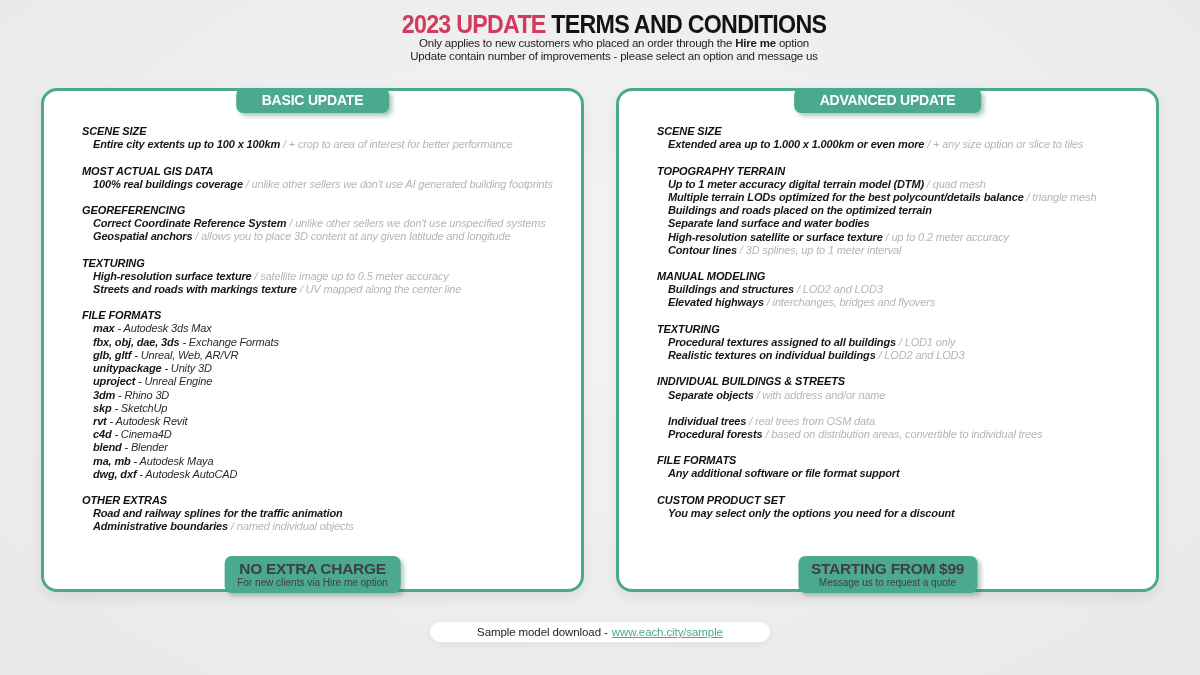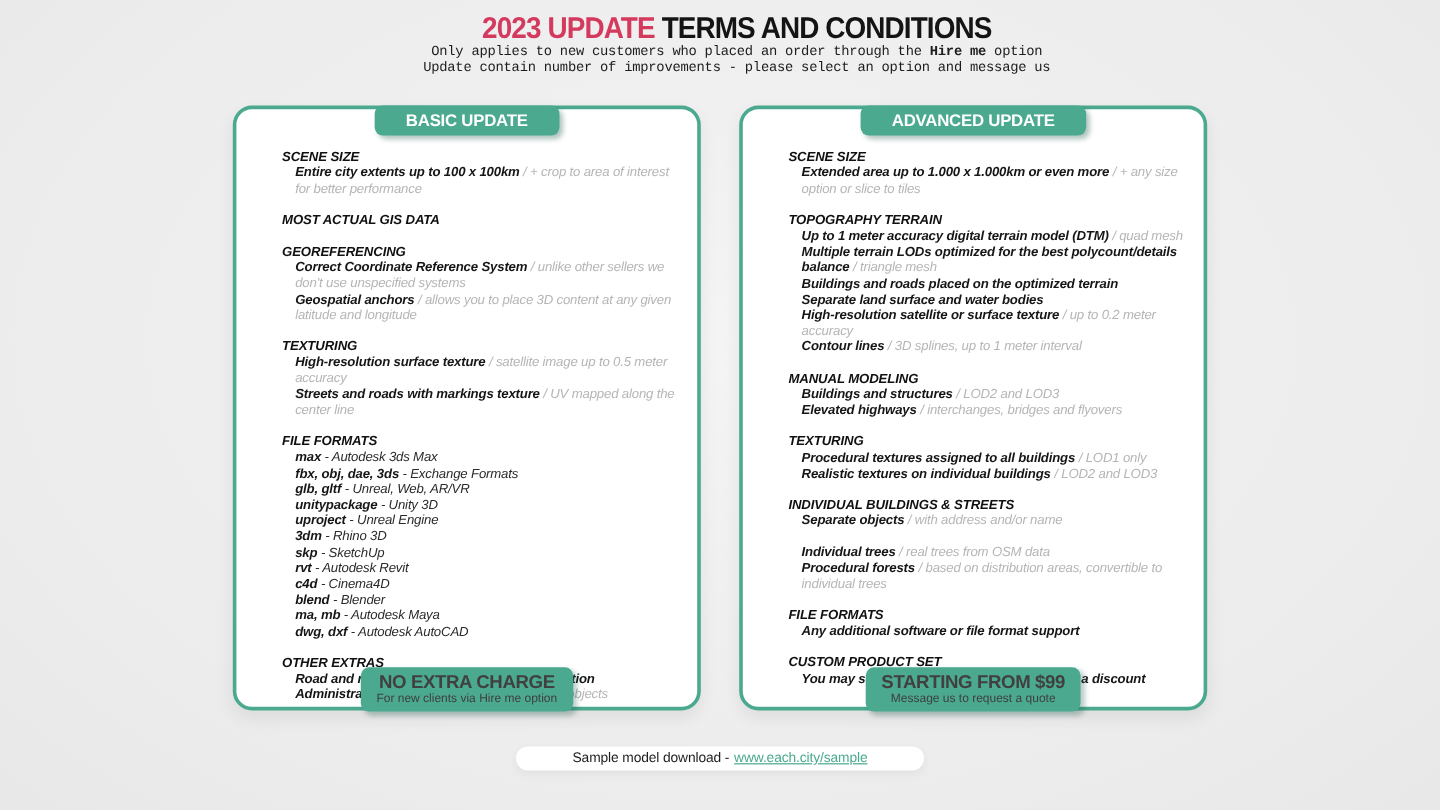--- a/index.html
+++ b/index.html
@@ -15,27 +15,27 @@
     background: radial-gradient(ellipse at 50% 42%, #f5f4f4 0%, #efeeee 55%, #e9e8e8 100%);
   }
   
   .header { text-align:center; padding-top:11px;padding-left:28px; }
   .title {
     font-size:25px; font-weight:700; letter-spacing:-0.8px;
     line-height:1.05; color:#141414;
     transform:scaleX(0.93); transform-origin:center;
   }
   .title .accent { color:#d43a5e; }
-  .sub { font-size:11.5px; line-height:13px; color:#1d1d1d; letter-spacing:-0.2px;font-family:Liberation Mono, monospace; }
+  .sub { font-size:11.5px; line-height:13px; color:#1d1d1d; letter-spacing:-0.2px; }
   .sub b { font-weight:700; }
   
   .panels { display:flex; justify-content:center; gap:32px; margin-top:25px; }
   .panel {
     position:relative;
-    width:390px; height:504px;
+    width:543px; height:504px;
     background:#ffffff;
     border:3px solid #4aa98e;
     border-radius:16px;
     box-shadow:0 6px 14px rgba(0,0,0,0.07);
   }
   .tab {
     position:absolute; top:-3px; left:50%; transform:translateX(-50%);
     background:#4aa98e; color:#fff;
     font-size:14px; font-weight:700; letter-spacing:-0.2px;
     padding:4px 26px 5px;
@@ -94,20 +94,21 @@
   <div class="panels">
     <section class="panel">
         <div class="tab">BASIC UPDATE</div>
         <div class="panel-body">
           <div class="section">
             <div class="sec-heading">SCENE SIZE</div>
             <div class="item"><span class="f-main">Entire city extents up to 100 x 100km</span><span class="f-note"> / + crop to area of interest for better performance</span></div>
           </div>
           <div class="section">
             <div class="sec-heading">MOST ACTUAL GIS DATA</div>
+            <div class="item"><span class="f-main">100% real buildings coverage</span><span class="f-note"> / unlike other sellers we don't use AI generated building footprints</span></div>
           </div>
           <div class="section">
             <div class="sec-heading">GEOREFERENCING</div>
             <div class="item"><span class="f-main">Correct Coordinate Reference System</span><span class="f-note"> / unlike other sellers we don't use unspecified systems</span></div>
             <div class="item"><span class="f-main">Geospatial anchors</span><span class="f-note"> / allows you to place 3D content at any given latitude and longitude</span></div>
           </div>
           <div class="section">
             <div class="sec-heading">TEXTURING</div>
             <div class="item"><span class="f-main">High-resolution surface texture</span><span class="f-note"> / satellite image up to 0.5 meter accuracy</span></div>
             <div class="item"><span class="f-main">Streets and roads with markings texture</span><span class="f-note"> / UV mapped along the center line</span></div>

